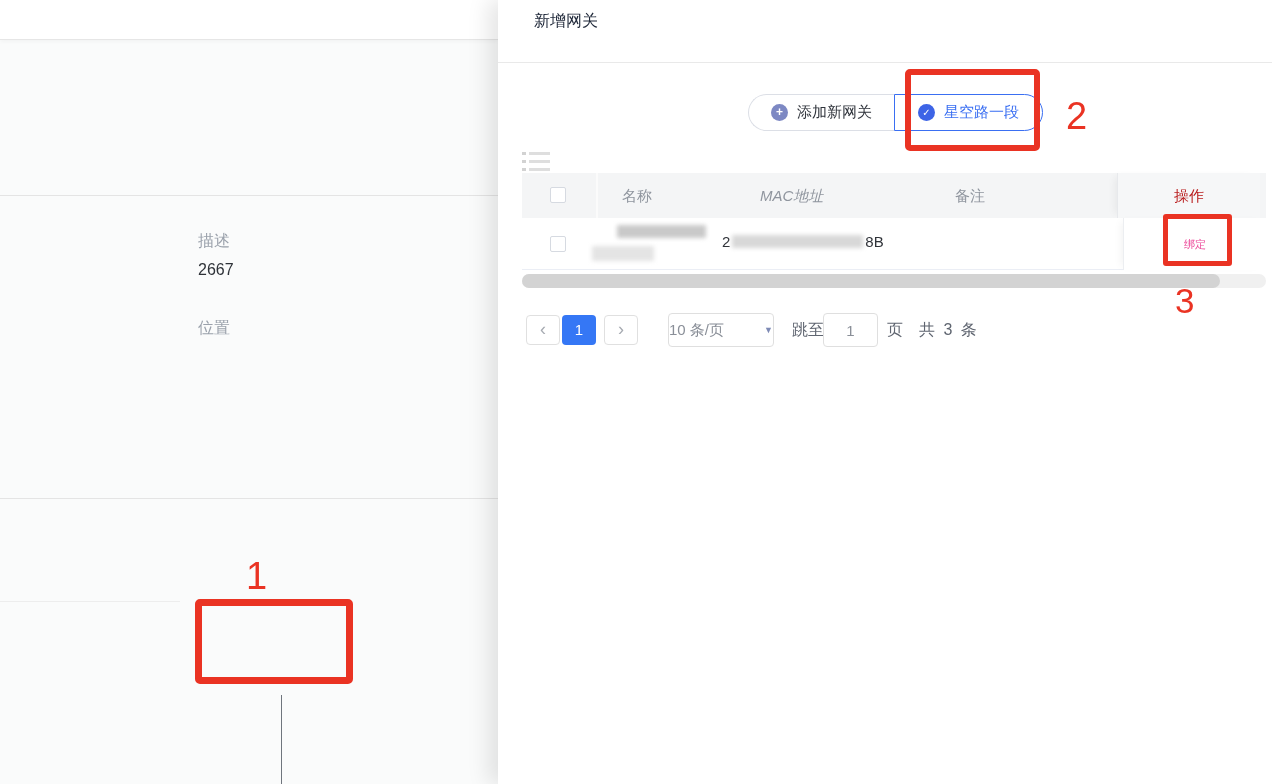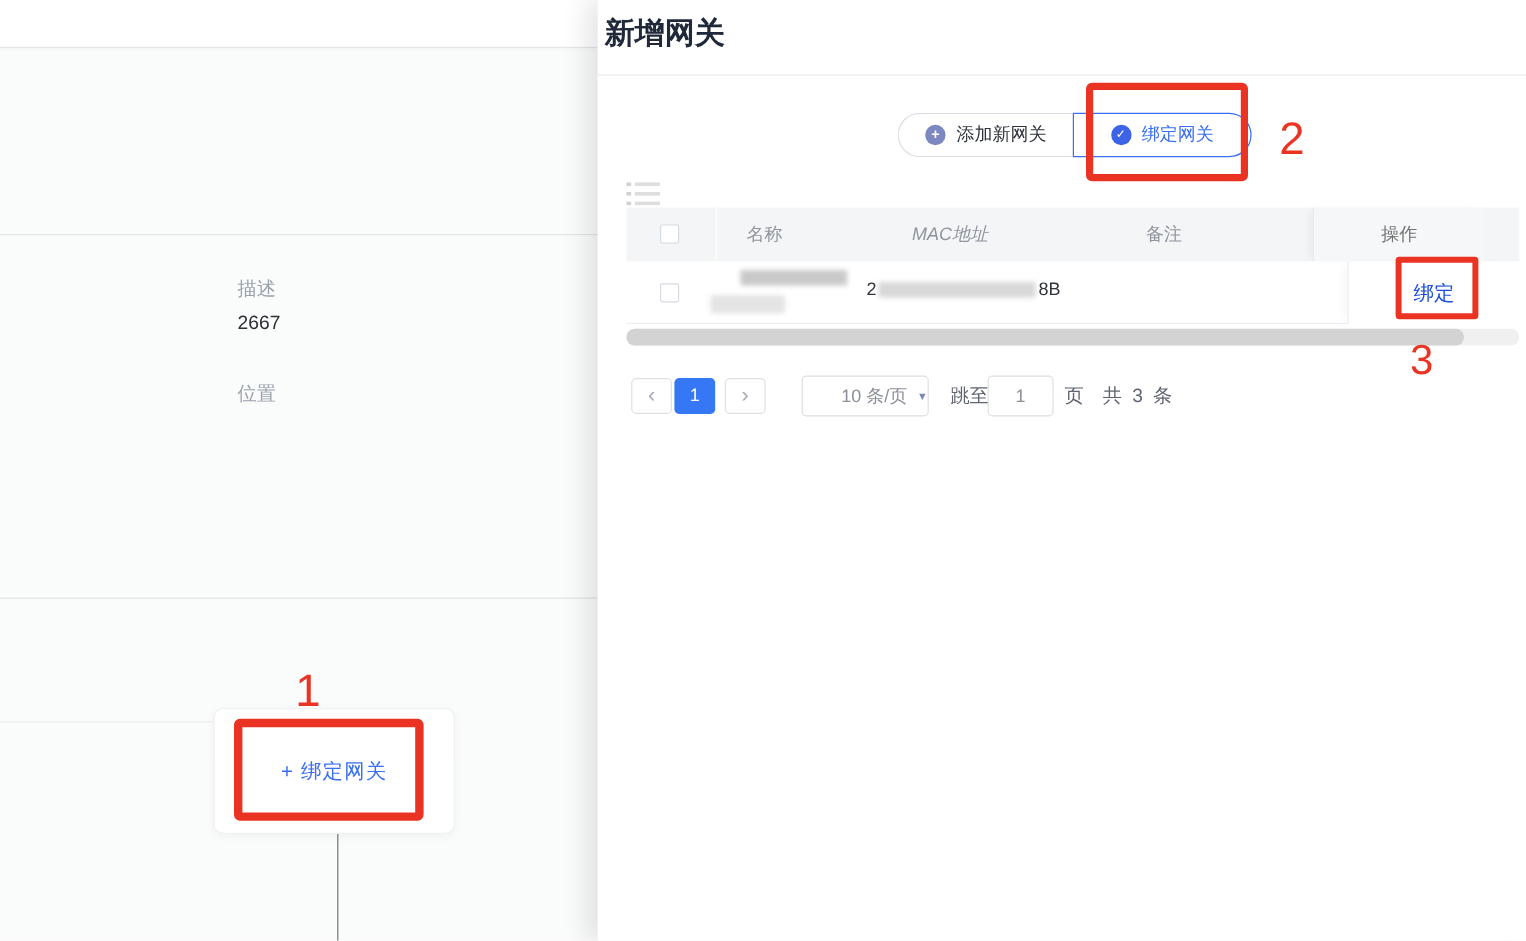--- a/index.html
+++ b/index.html
@@ -23,21 +23,21 @@
 
   .bind-card { position:absolute; left:178px; top:590px; width:201px; height:105px; background:#ffffff;
     border:1px solid #f0f1f4; border-radius:8px; box-shadow:0 2px 8px rgba(0,0,0,0.04);
     display:flex; align-items:center; justify-content:center; }
   .bind-card-label { color:#3a6ff2; font-size:17px; letter-spacing:1px; cursor:pointer; }
   .tree-line { position:absolute; left:281px; top:695px; width:1px; height:89px; background:#6f757d; }
 
   
   .drawer { position:absolute; left:498px; top:0; width:774px; height:784px; background:#ffffff;
     box-shadow:-10px 0 20px rgba(0,0,0,0.10); }
-  .drawer-title { position:absolute; left:6px; top:11px; font-size:25px; font-weight:700; color:#20293a; }
+  .drawer-title { position:absolute; left:36px; top:11px; font-size:16px; font-weight:400; color:#20293a; }
   .drawer-div { position:absolute; left:0; top:62px; width:774px; border-top:1px solid #e9e9e9; }
 
   
   .btn-group { position:absolute; left:250px; top:94px; height:37px; display:flex; }
   .seg-btn { height:37px; display:flex; align-items:center; justify-content:center; gap:9px;
     background:#fff; cursor:pointer; font-size:15px; }
   .seg-left { width:146px; border:1px solid #dcdfe6; border-right:none;
     border-radius:18.5px 0 0 18.5px; color:#2f333b; }
   .seg-right { width:149px; border:1px solid #3a6ff2; border-radius:0 18.5px 18.5px 0; color:#3a6ff2; }
   .circle-ic { width:17px; height:17px; border-radius:50%; color:#fff; font-size:12px; line-height:17px;
@@ -50,56 +50,56 @@
   .list-icon .li-row { position:absolute; left:0; height:3px; width:28px; }
   .list-icon .li-dot { position:absolute; left:0; top:0; width:4px; height:3px; background:#d2d2d2; }
   .list-icon .li-bar { position:absolute; left:7px; top:0; width:21px; height:3px; background:#dedede; }
 
   
   .gw-table { position:absolute; left:24px; top:173px; width:744px; }
   .t-header { position:relative; height:45px; background:#f4f5f6; }
   .t-row { position:relative; height:52px; background:#fff; border-bottom:1px solid #ebeef5; }
   .th-text { position:absolute; top:0; line-height:45px; font-size:15px; color:#8f959e; }
   .th-name { left:100px; } .th-mac { left:238px;font-style:italic; } .th-remark { left:433px; }
-  .op-col-h { position:absolute; left:572px; top:0; width:143px; height:45px; background:#f6f7f8;
+  .op-col-h { position:absolute; left:595px; top:0; width:143px; height:45px; background:#f6f7f8;
     border-left:1px solid #e7e9ec; box-shadow:-6px 0 8px -4px rgba(0,0,0,0.06);
-    text-align:center; line-height:45px; font-size:15px; color:#737373; }
+    text-align:center; line-height:45px; font-size:15px; color:#b91c1c; }
   .cb-sep { position:absolute; left:74px; top:0; width:2px; height:45px; background:#fbfbfb; }
   .checkbox { position:absolute; left:28px; width:16px; height:16px; background:#fff;
     border:1px solid #d6dae1; border-radius:2px; cursor:pointer; }
   .cb-h { top:14px; } .cb-r { top:18px; }
 
   .redact { position:absolute; border-radius:1px; filter:blur(2px); }
   .r-name1 { left:95px; top:7px; width:89px; height:13px; background:#c9c9c9; }
   .r-name2 { left:70px; top:28px; width:62px; height:15px; background:#e4e4e4; }
   .mac-line { position:absolute; left:200px; top:13px; height:20px; display:flex; align-items:center;
     font-size:15px; color:#303339; }
   .mac-blur { display:inline-block; width:131px; height:13px; background:#d8d8d8;
     filter:blur(2px); margin:0 2px; }
   .op-col-r { position:absolute; left:601px; top:0; width:143px; height:52px; background:#fff;
     border-left:1px solid #eceef1; box-shadow:-6px 0 8px -4px rgba(0,0,0,0.05);
     display:flex; align-items:center; justify-content:center; }
-  .bind-link { color:#1d4ed8; font-size:17px; cursor:pointer; }
+  .bind-link { color:#ec4899; font-size:11px; cursor:pointer; }
 
   
   .hscroll-track { position:absolute; left:24px; top:274px; width:744px; height:14px;
     background:#f0f0f0; border-radius:7px; }
   .hscroll-thumb { position:absolute; left:0; top:0; width:698px; height:14px;
     background:#d3d3d3; border-radius:7px; }
 
   
   .pager-btn { position:absolute; top:315px; width:34px; height:30px; background:#fff;
     border:1px solid #e0e0e0; border-radius:4px; text-align:center; line-height:27px;
     color:#a6aab1; font-size:18px; cursor:pointer; }
   .pg-prev { left:28px; } .pg-next { left:106px; }
   .pg-cur { position:absolute; left:64px; top:315px; width:34px; height:30px; background:#3577f5;
     border-radius:4px; color:#fff; text-align:center; line-height:30px; font-size:15px; cursor:pointer; }
   .pg-select { position:absolute; left:170px; top:313px; width:106px; height:34px; background:#fff;
     border:1px solid #dfdfdf; border-radius:4px; display:flex; align-items:center;
-    justify-content:flex-end; gap:8px; font-size:15px; color:#8a8f98; cursor:pointer; }
+    justify-content:space-between; gap:8px; font-size:15px; color:#8a8f98; cursor:pointer; }
   .pg-caret { font-size:9px; color:#7e8ab5; }
   .pg-text { position:absolute; top:320px; font-size:16px; color:#5f6570; }
   .pg-jumpto { left:294px; } .pg-unit { left:389px; } .pg-total { left:421px; letter-spacing:2px; }
   .pg-input { position:absolute; left:325px; top:313px; width:55px; height:34px; background:#fff;
     border:1px solid #dfdfdf; border-radius:4px; text-align:center; font-size:15px; color:#8a8f98;
     font-family:"Liberation Sans","DejaVu Sans",sans-serif; }
 
   
   .ann-box { position:absolute; border:6px solid #ea3323; border-radius:5px;
     background:transparent; pointer-events:none; z-index:50; }
@@ -120,37 +120,34 @@
     <div class="left-topbar"></div>
     <div class="hdiv d195"></div>
     <div class="hdiv d498"></div>
     <div class="hdiv faint"></div>
 
     <div class="field-label lbl-desc">描述</div>
     <div class="field-value val-desc">2667</div>
     <div class="field-label lbl-loc">位置</div>
 
     <div class="tree-line"></div>
-    <div class="bind-card">
-      <span class="bind-card-label">+ 绑定网关</span>
-    </div>
   </div>
 
   <div class="drawer">
     <div class="drawer-title">新增网关</div>
     <div class="drawer-div"></div>
 
     <div class="btn-group">
       <div class="seg-btn seg-left">
         <span class="circle-ic ic-plus">+</span>
         <span>添加新网关</span>
       </div>
       <div class="seg-btn seg-right">
         <span class="circle-ic ic-check">✓</span>
-        <span>绑定网关</span>
+        <span>星空路一段</span>
       </div>
     </div>
 
     <div class="list-icon">
       <div class="li-row" style="top:0;">
           <div class="li-dot"></div>
           <div class="li-bar"></div>
         </div>
       <div class="li-row" style="top:8px;">
           <div class="li-dot"></div>

